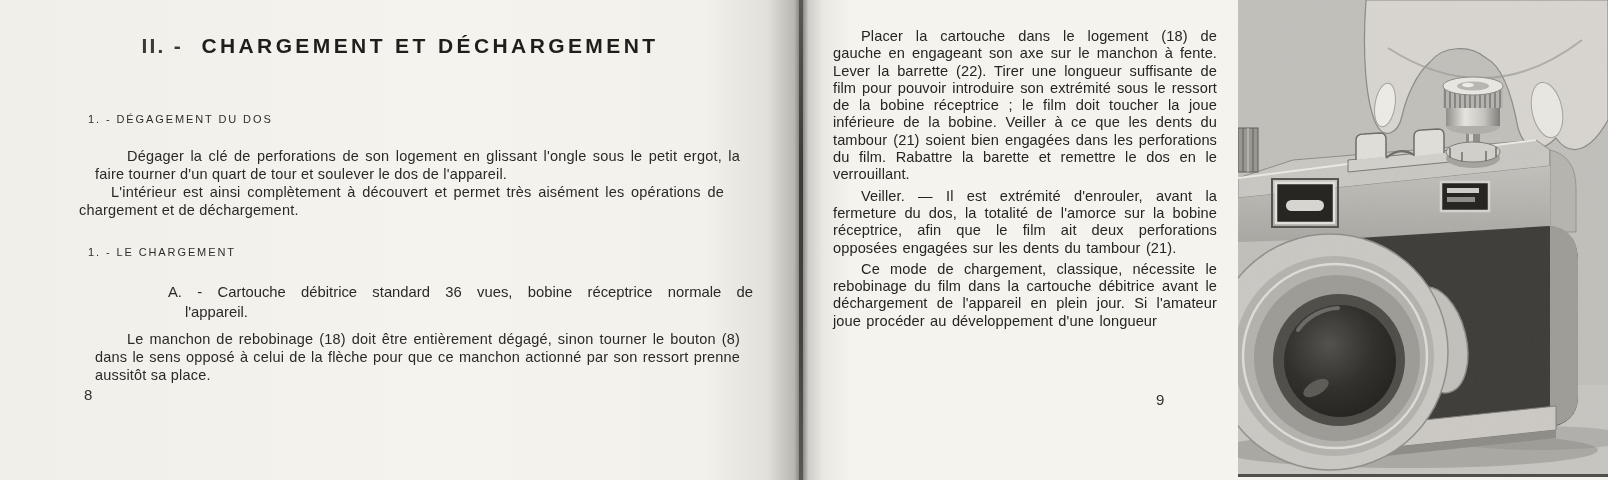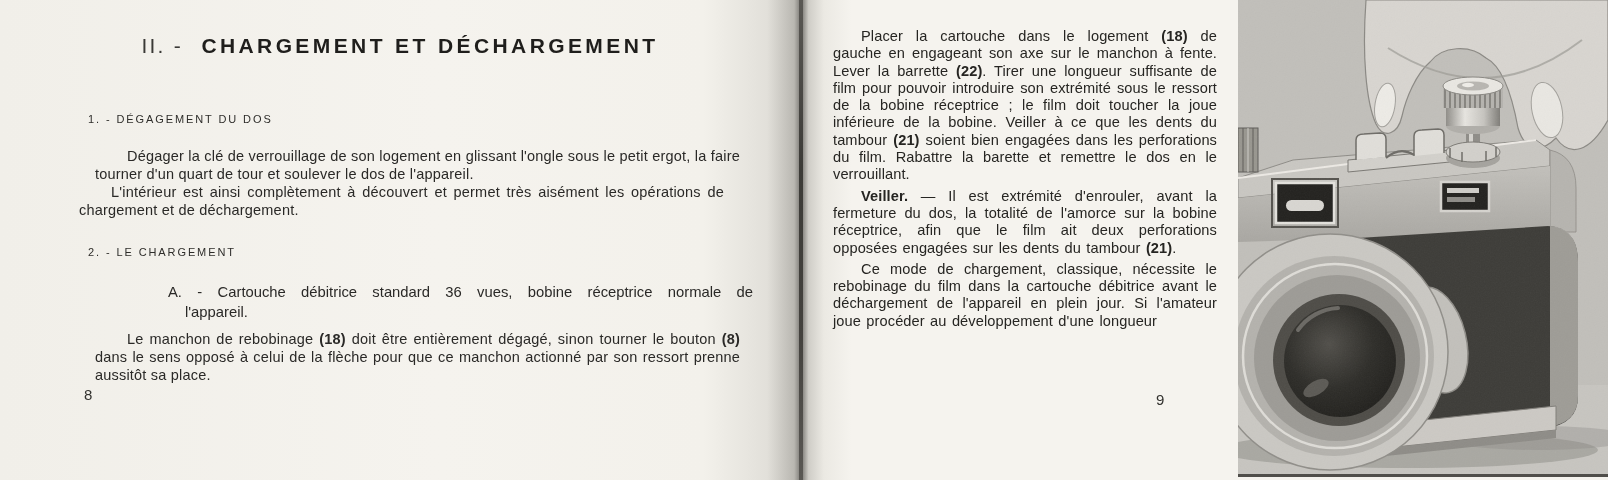--- a/index.html
+++ b/index.html
@@ -20,21 +20,21 @@
   .gutter {
     position:absolute; left:799px; top:0; width:4px; height:480px;
     background:linear-gradient(180deg,#5a5854 0%,#3c3b37 35%,#44423e 70%,#5a5854 100%);
   }
   
   .chapter-title {
     position:absolute; top:30px; left:60px; width:680px;
     text-align:center; color:#1f1e1c;
     font-size:21px; font-weight:700; letter-spacing:3.4px; line-height:31px;
   }
-  .title-prefix { font-weight:400; letter-spacing:2.2px; color:#3a3936;margin-top:48px; }
+  .title-prefix { font-weight:700; letter-spacing:2.2px; color:#3a3936;margin-top:48px; }
   .section-heading {
     position:absolute; left:88px; color:#2e2d2a;
     font-size:11px; font-weight:400; letter-spacing:1.9px; white-space:nowrap;
   }
   .heading-1 { top:113px; }
   .heading-2 { top:246px; }
   .body-text {
     font-size:14.5px; line-height:18px; letter-spacing:0.2px;
     color:#2a2927; text-align:justify; text-indent:32px; margin:0;
   }
@@ -51,45 +51,45 @@
     position:absolute; font-size:15px; color:#33322f; letter-spacing:0.5px;
   }
   .pn-left  { top:386px; left:84px; }
   
   .right-col { position:absolute; left:833px; top:28px; width:384px; }
   .right-col p {
     margin:0; font-size:14.6px; line-height:17.3px; letter-spacing:0.1px;
     word-spacing:1.2px; color:#262522; text-align:justify; text-indent:28px;
   }
   .right-col p + p { margin-top:4px; }
-  .seg-bold { font-weight:700; }
+  .seg-bold { font-weight:400; }
   
   .photo {
     position:absolute; left:1238px; top:0; width:370px; height:474px;
     border-bottom:3px solid #504e4a;
     background:#c1bfba;
   }
   .photo svg { display:block; }
 </style>
 </head>
 <body>
 
 <div class="scan">
 
   <div class="page-left">
     <div class="chapter-title">
       <div><span class="title-prefix">II. -</span>&nbsp;&nbsp;<span>CHARGEMENT ET DÉCHARGEMENT</span></div>
     </div>
 
     <div class="section-heading heading-1">1. - DÉGAGEMENT DU DOS</div>
 
-    <p class="body-text lp-para1">Dégager la clé de verrouillage de son logement en glissant l'ongle sous le petit ergot, la faire tourner d'un quart de tour et soulever le dos de l'appareil.</p>
+    <p class="body-text lp-para1">Dégager la clé de perforations de son logement en glissant l'ongle sous le petit ergot, la faire tourner d'un quart de tour et soulever le dos de l'appareil.</p>
     <p class="body-text lp-para2">L'intérieur est ainsi complètement à découvert et permet très aisément les opérations de chargement et de déchargement.</p>
 
-    <div class="section-heading heading-2">2. - LE CHARGEMENT</div>
+    <div class="section-heading heading-2">1. - LE CHARGEMENT</div>
 
     <p class="item-a">A. - Cartouche débitrice standard 36 vues, bobine réceptrice normale de l'appareil.</p>
 
     <p class="body-text lp-para3"><span>Le manchon de rebobinage </span><span class="seg-bold">(18)</span><span> doit être entièrement dégagé, sinon tourner le bouton </span><span class="seg-bold">(8)</span><span> dans le sens opposé à celui de la flèche pour que ce manchon actionné par son ressort prenne aussitôt sa place.</span></p>
 
     <div class="page-number pn-left">8</div>
   </div>
 
   <div class="gutter"></div>
 

